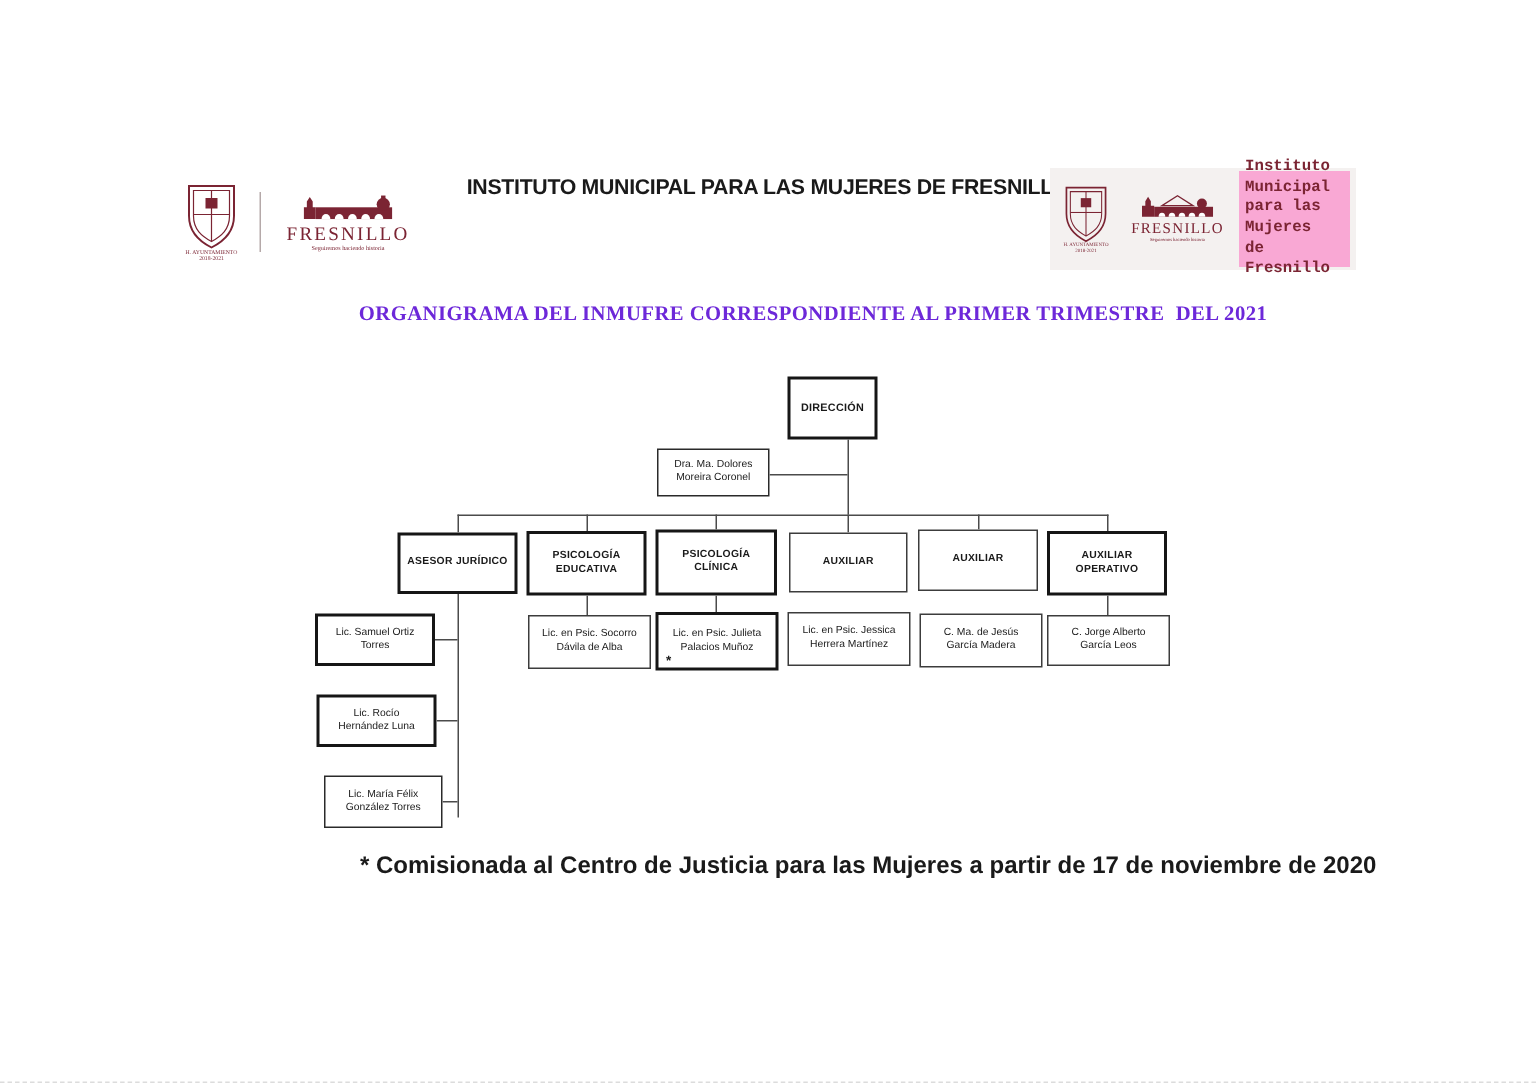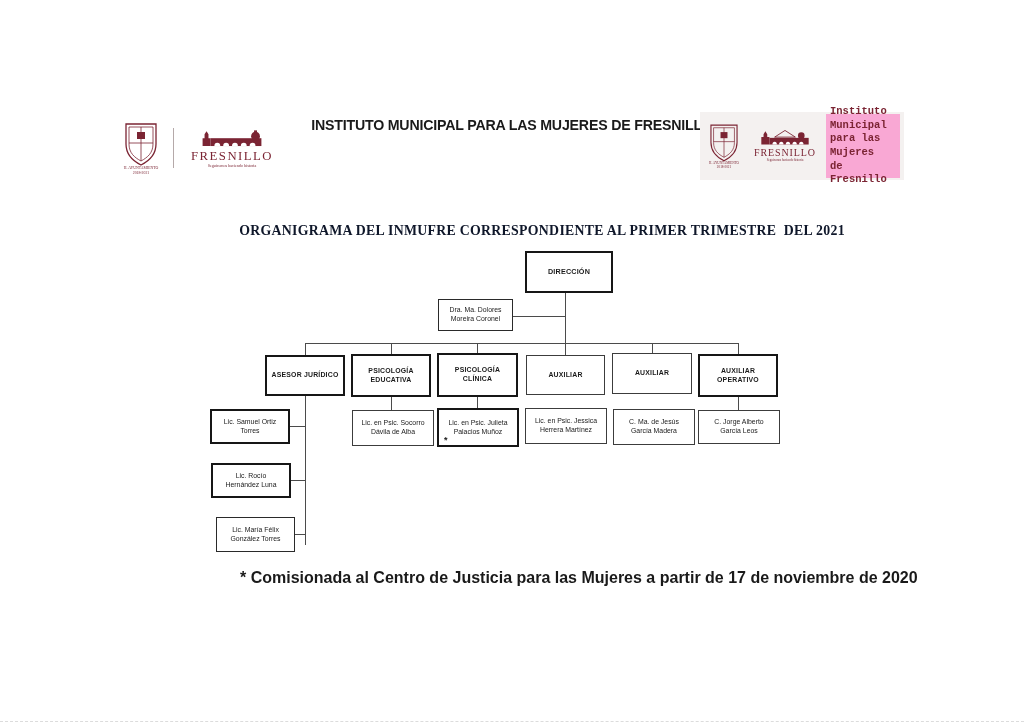--- a/index.html
+++ b/index.html
@@ -15,21 +15,21 @@
   .doc-subtitle{font-size:12.8px;margin-top:1px;}
   .logo-group-right{left:700px;top:112px;width:204px;height:68px;background:#f4f1f0;
        display:flex;align-items:center;padding:2px 4px;box-sizing:border-box;gap:4px;}
   .inst-name{font-family:Liberation Mono, monospace;font-weight:700;color:#7b2433;
        font-size:10.5px;line-height:1.3;white-space:pre-line;padding-left:4px;
        background:#f9a8d4;align-self:stretch;display:flex;align-items:center;flex:1;}
 
   
   .main-heading{left:62px;top:201px;width:960px;text-align:center;
        font-family:"Liberation Serif",serif;font-weight:700;font-size:13.8px;
-       letter-spacing:0.3px;white-space:pre;color:#0f172a;margin-top:22px;}
+       letter-spacing:0.3px;white-space:pre;color:#6d28d9;}
   .footnote{left:240px;top:569px;font-size:16px;font-weight:700;}
 
   
   .chart{left:0;top:0;width:1024px;height:724px;}
   .node{position:absolute;background:#fff;display:flex;align-items:center;
         justify-content:center;text-align:center;box-sizing:border-box;}
   .node .lbl{white-space:pre-line;font-size:6.9px;line-height:1.3;padding:1px;}
   .node.bold .lbl{font-weight:700;letter-spacing:0.2px;}
   .b-thick{border:2px solid #161616;}
   .b-mid{border:1.5px solid #2a2a2a;}
@@ -129,21 +129,21 @@
   <div class="vline" style="left:652px;top:343px;height:10px"></div>
   <div class="vline" style="left:738px;top:343px;height:11px"></div>
   <div class="vline" style="left:391px;top:397px;height:13px"></div>
   <div class="vline" style="left:477px;top:397px;height:11px"></div>
   <div class="vline" style="left:738px;top:397px;height:13px"></div>
   <div class="vline" style="left:305px;top:396px;height:149px"></div>
   <div class="hline" style="left:290px;top:426px;width:15px"></div>
   <div class="hline" style="left:291px;top:480px;width:14px"></div>
   <div class="hline" style="left:295px;top:534px;width:10px"></div>
 
-  <div class="node bold b-thick" style="left:525px;top:251px;width:88px;height:42px">
+  <div class="node bold b-thick" style="left:525px;top:251px;width:60px;height:42px">
     <span class="lbl" style="font-size:7.2px">DIRECCIÓN</span>
   </div>
   <div class="node b-mid" style="left:438px;top:299px;width:75px;height:32px">
     <span class="lbl">Dra. Ma. Dolores
 Moreira Coronel</span>
   </div>
 
   <div class="node bold b-thick" style="left:265px;top:355px;width:80px;height:41px">
     <span class="lbl">ASESOR JURÍDICO</span>
   </div>

